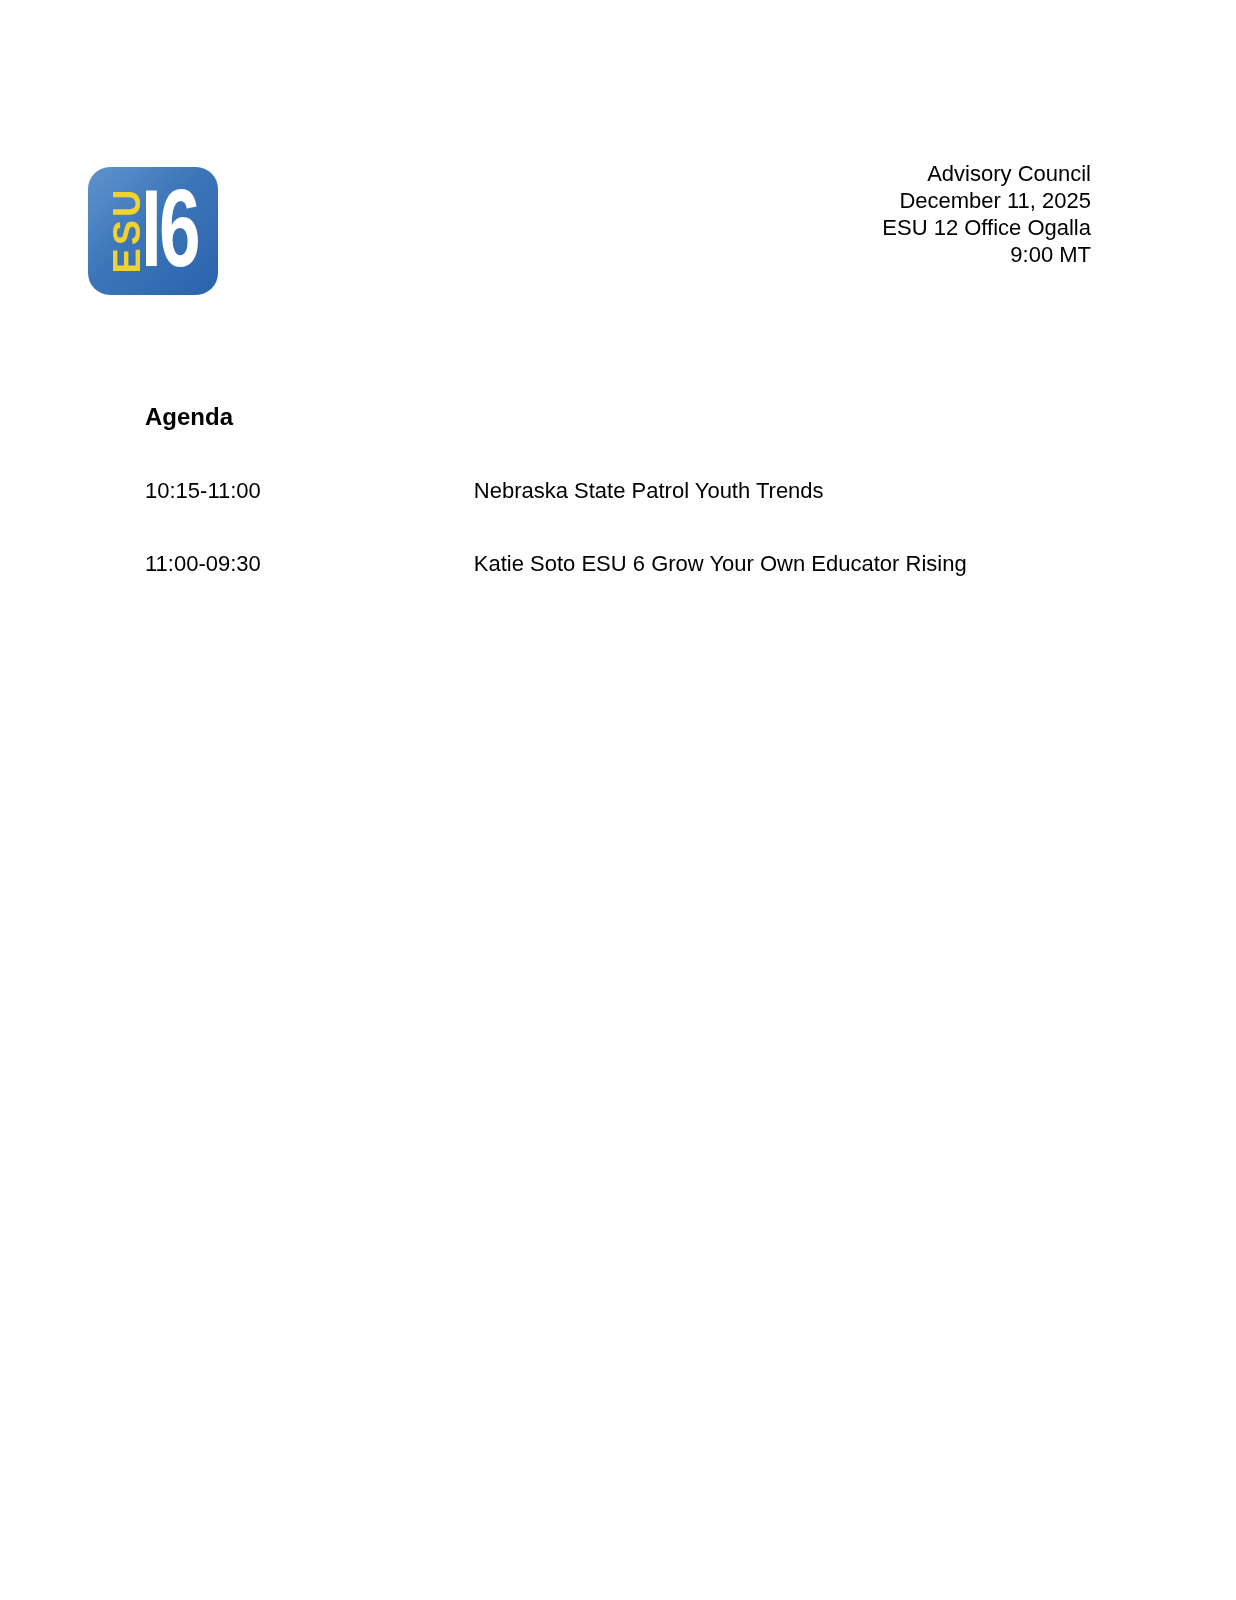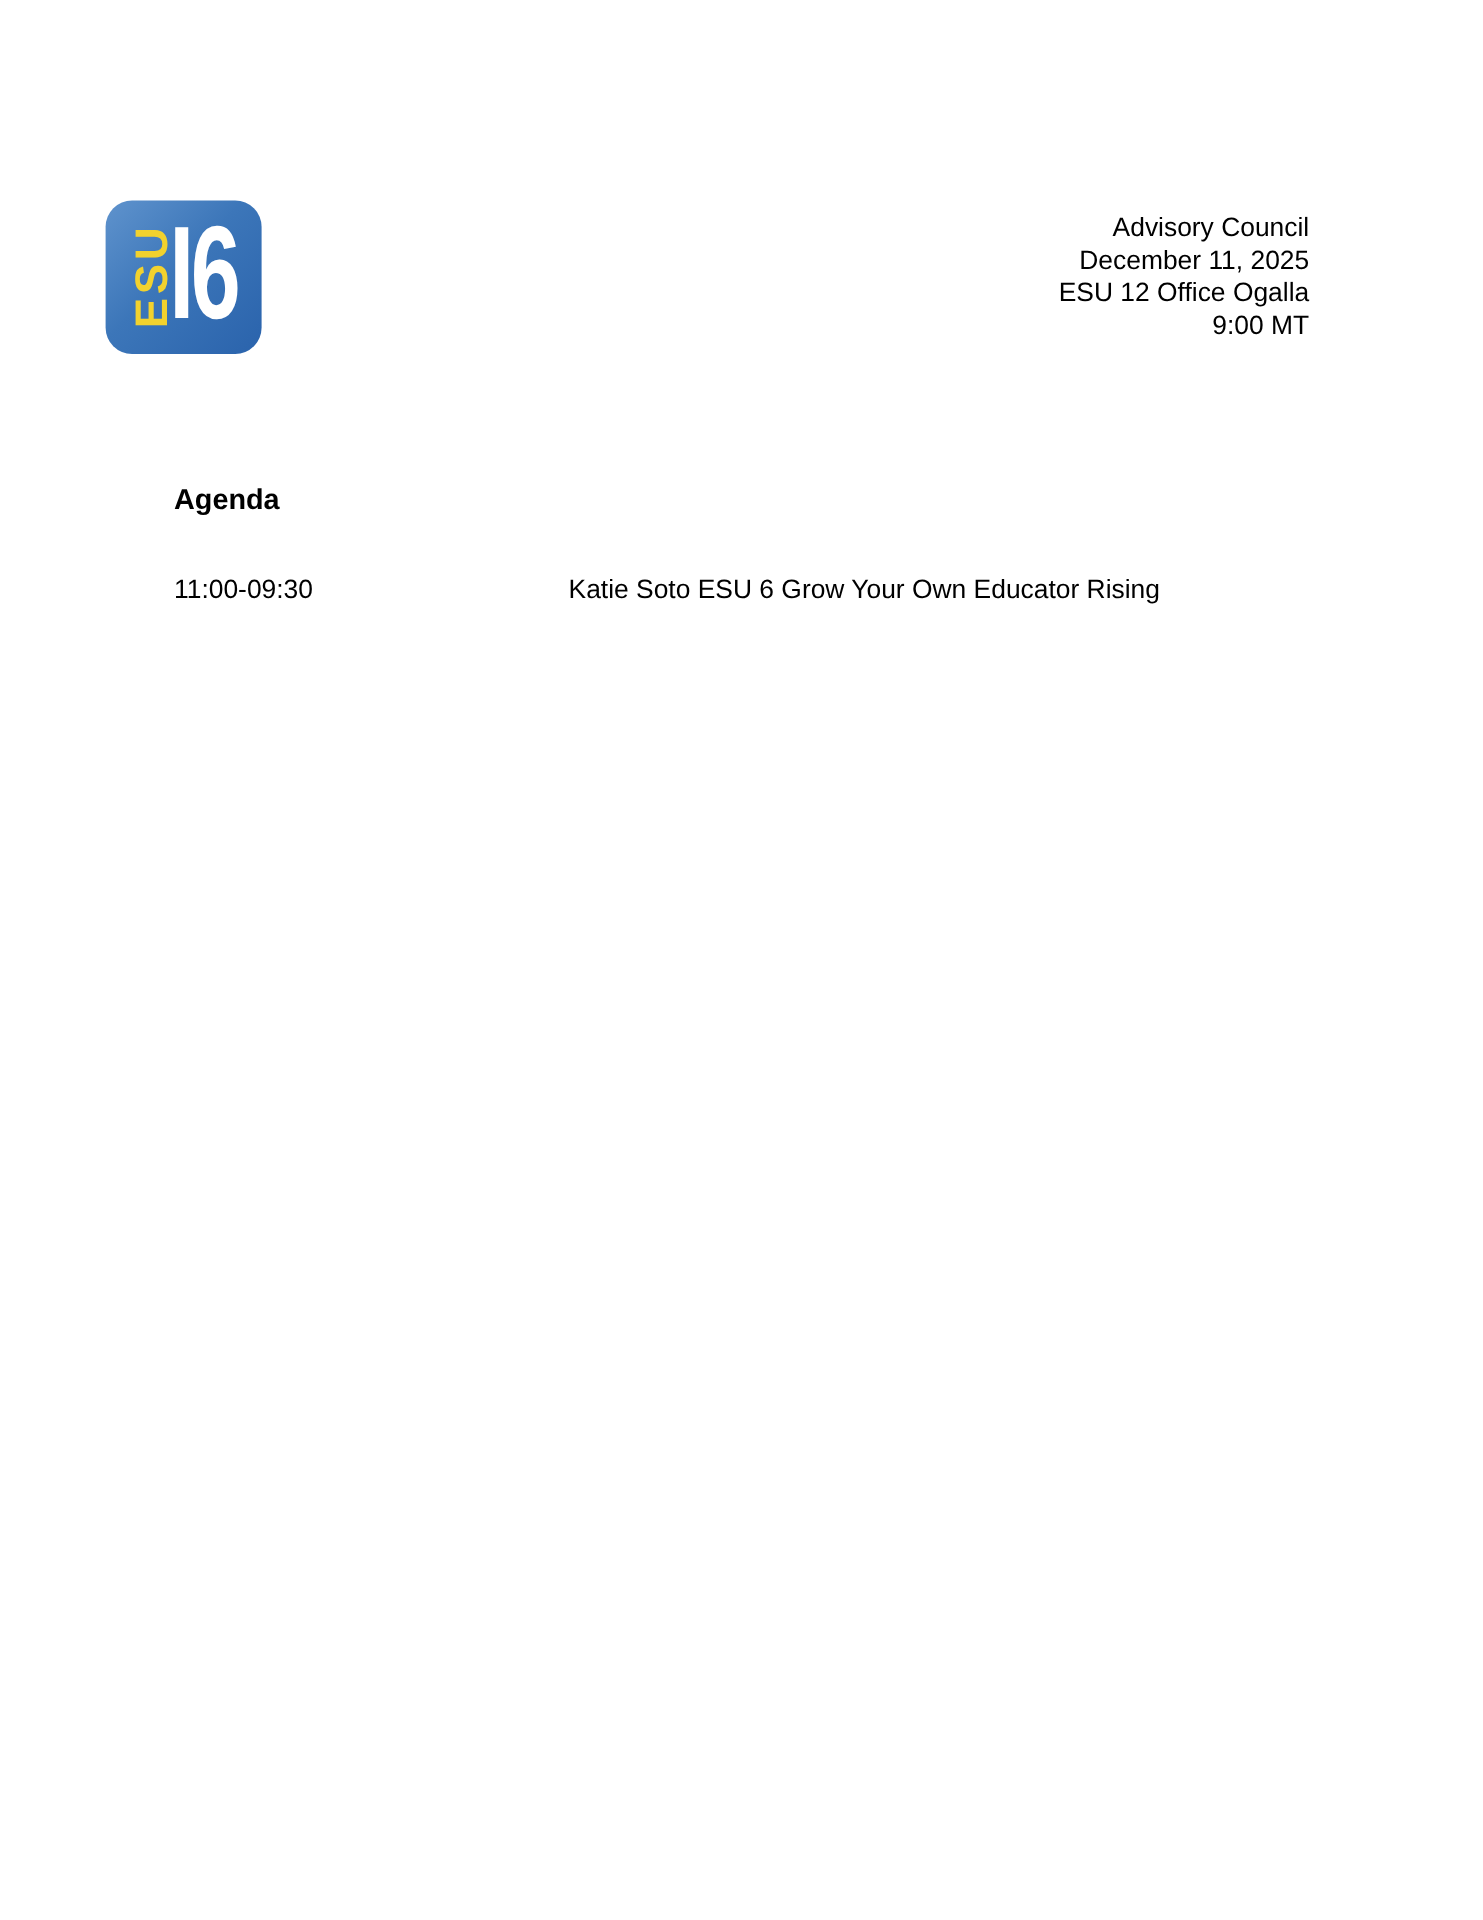--- a/index.html
+++ b/index.html
@@ -45,21 +45,21 @@
     font-size: 110px;
     letter-spacing: -4px;
     color: #ffffff;
     white-space: nowrap;
     line-height: 1;
   }
 
   
   .header-block {
     position: absolute;
-    top: 176px;
+    top: 160px;
     right: 145px;
     text-align: right;
     font-size: 22px;
     line-height: 27px;
     white-space: nowrap;
   }
 
   
   .content {
     position: absolute;
@@ -100,20 +100,21 @@
     <div>Advisory Council</div>
     <div>December 11, 2025</div>
     <div>ESU 12 Office Ogalla</div>
     <div>9:00 MT</div>
   </div>
 
   <div class="content">
     <p class="agenda-title">Agenda</p>
 
 
+    <p class="agenda-item"><span>10:15-11:00</span><span class="tab"></span><span>Nebraska State Patrol Youth Trends</span></p>
 
     <p class="agenda-item"><span>11:00-09:30</span><span class="tab"></span><span>Katie Soto ESU 6 Grow Your Own Educator Rising</span></p>
 
 
 
   </div>
 
 </div>
 
 </body></html>

